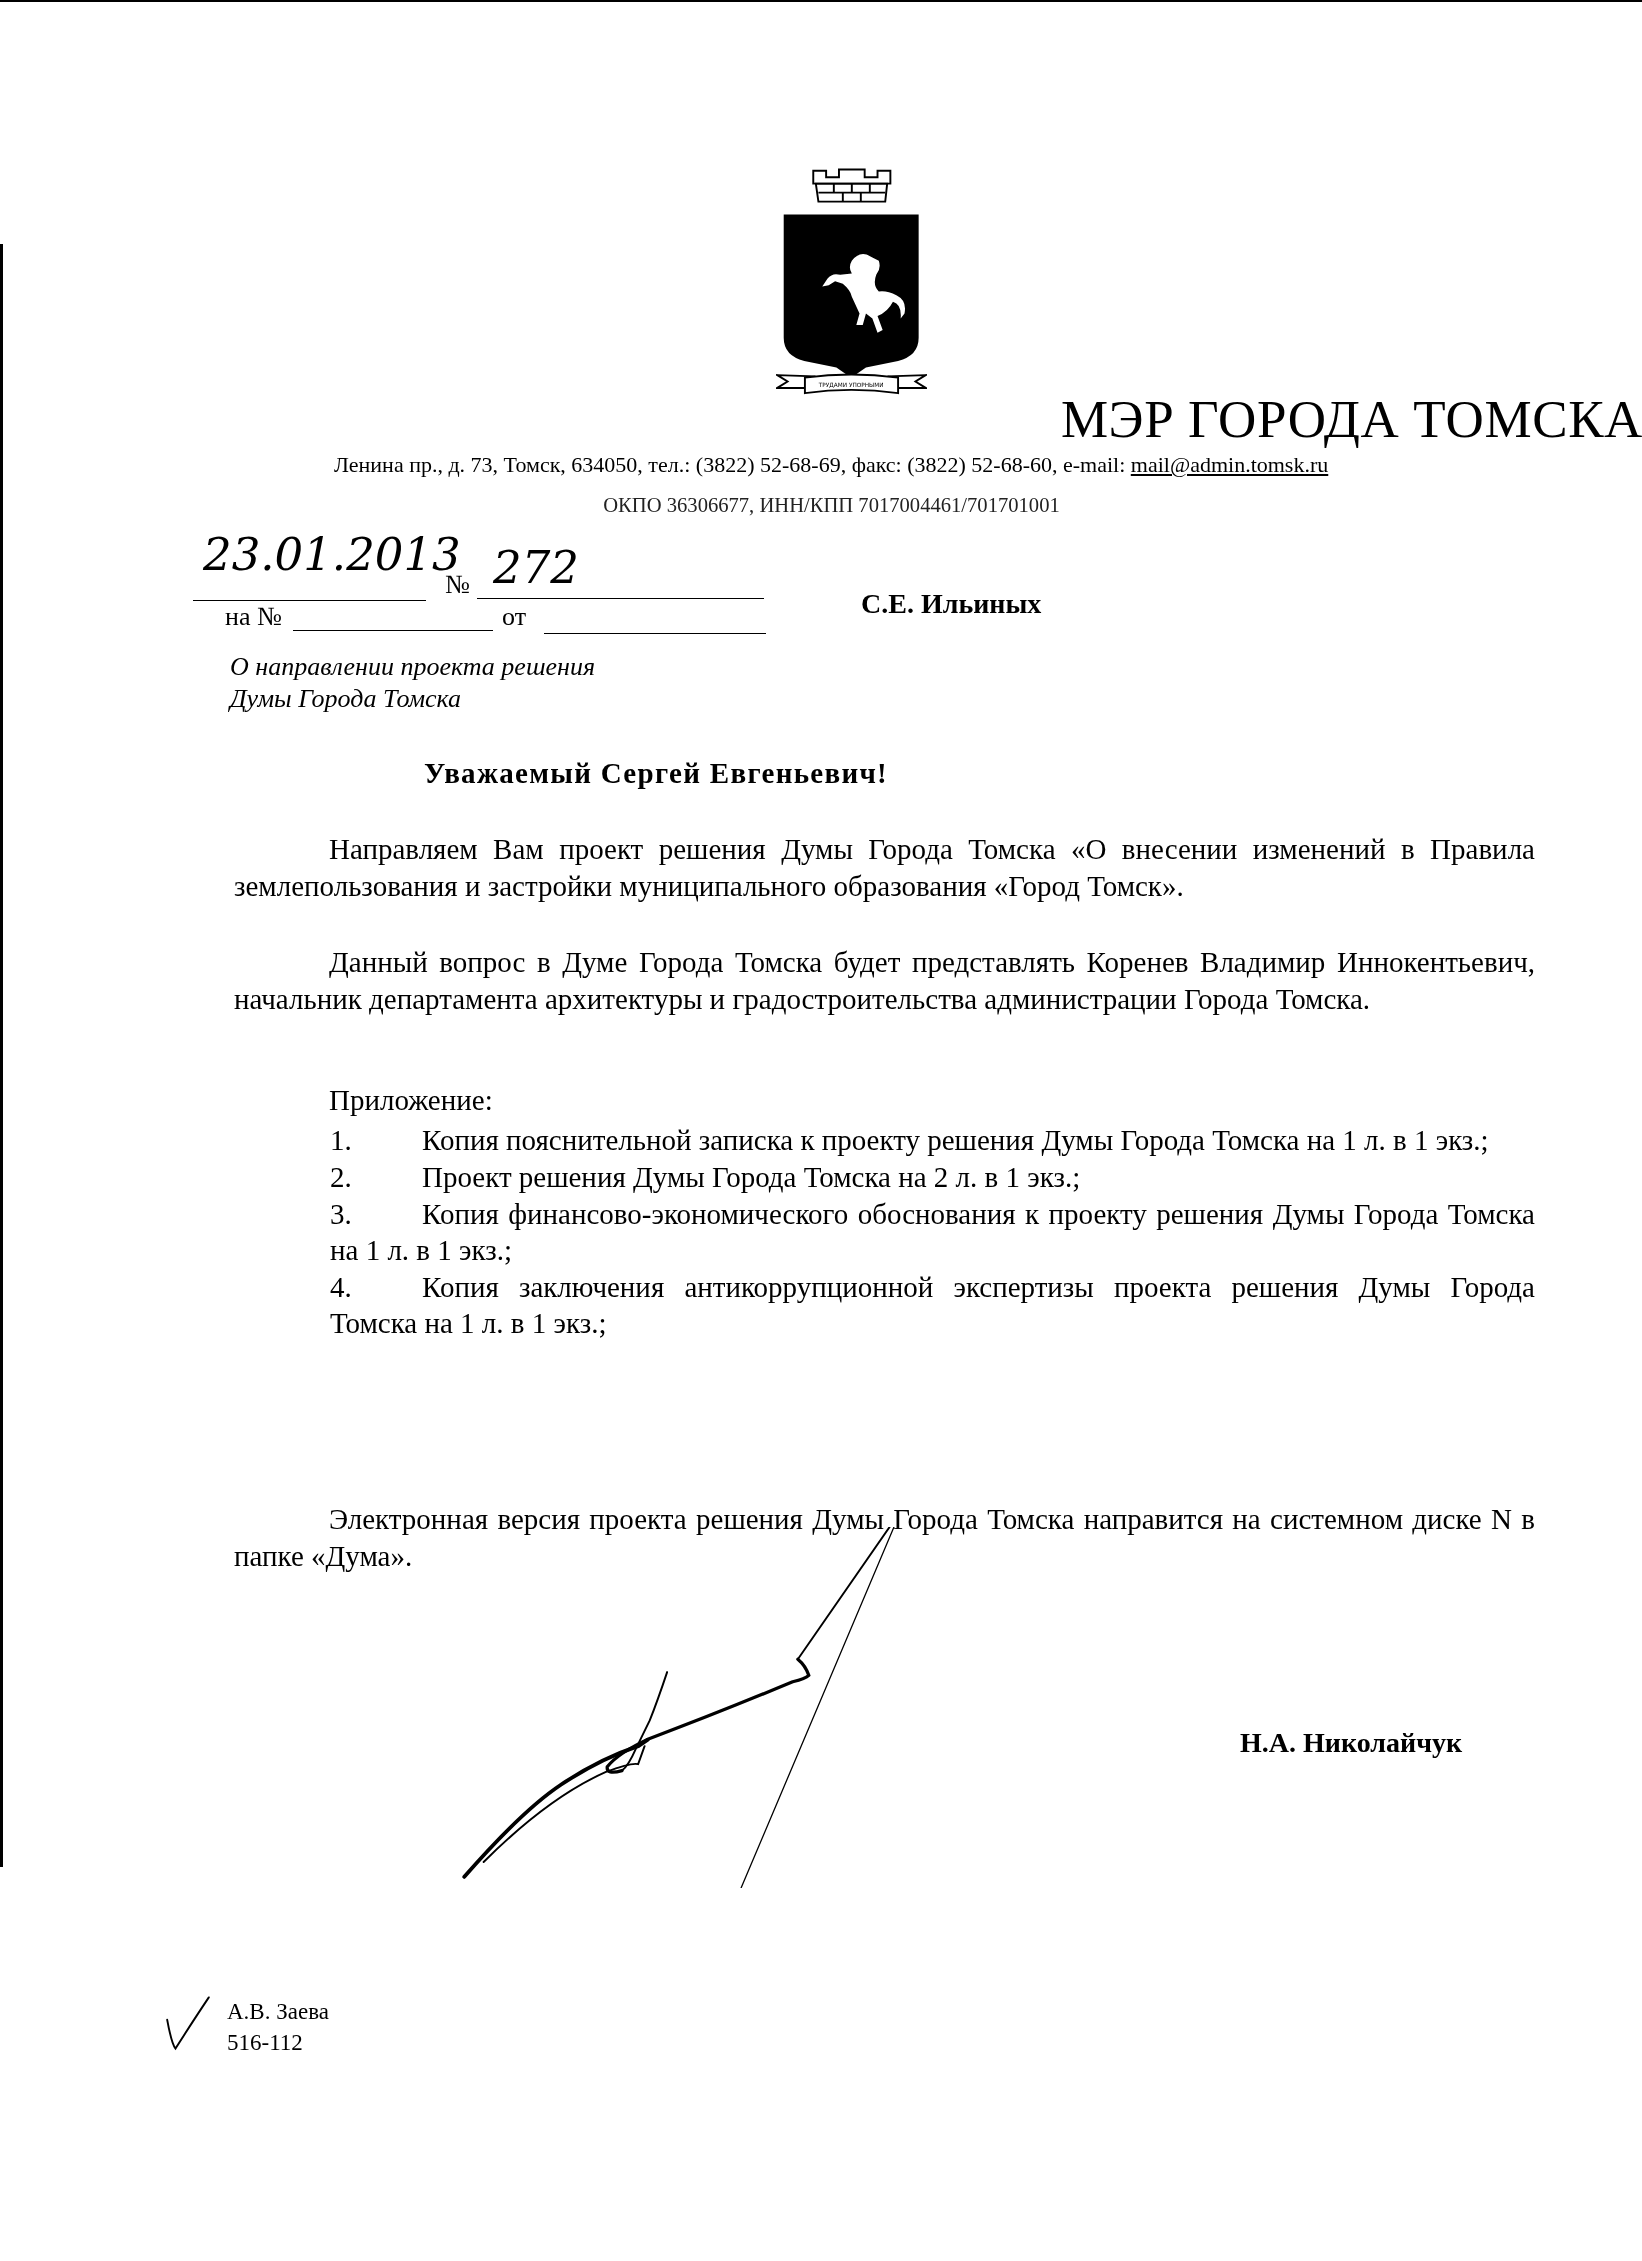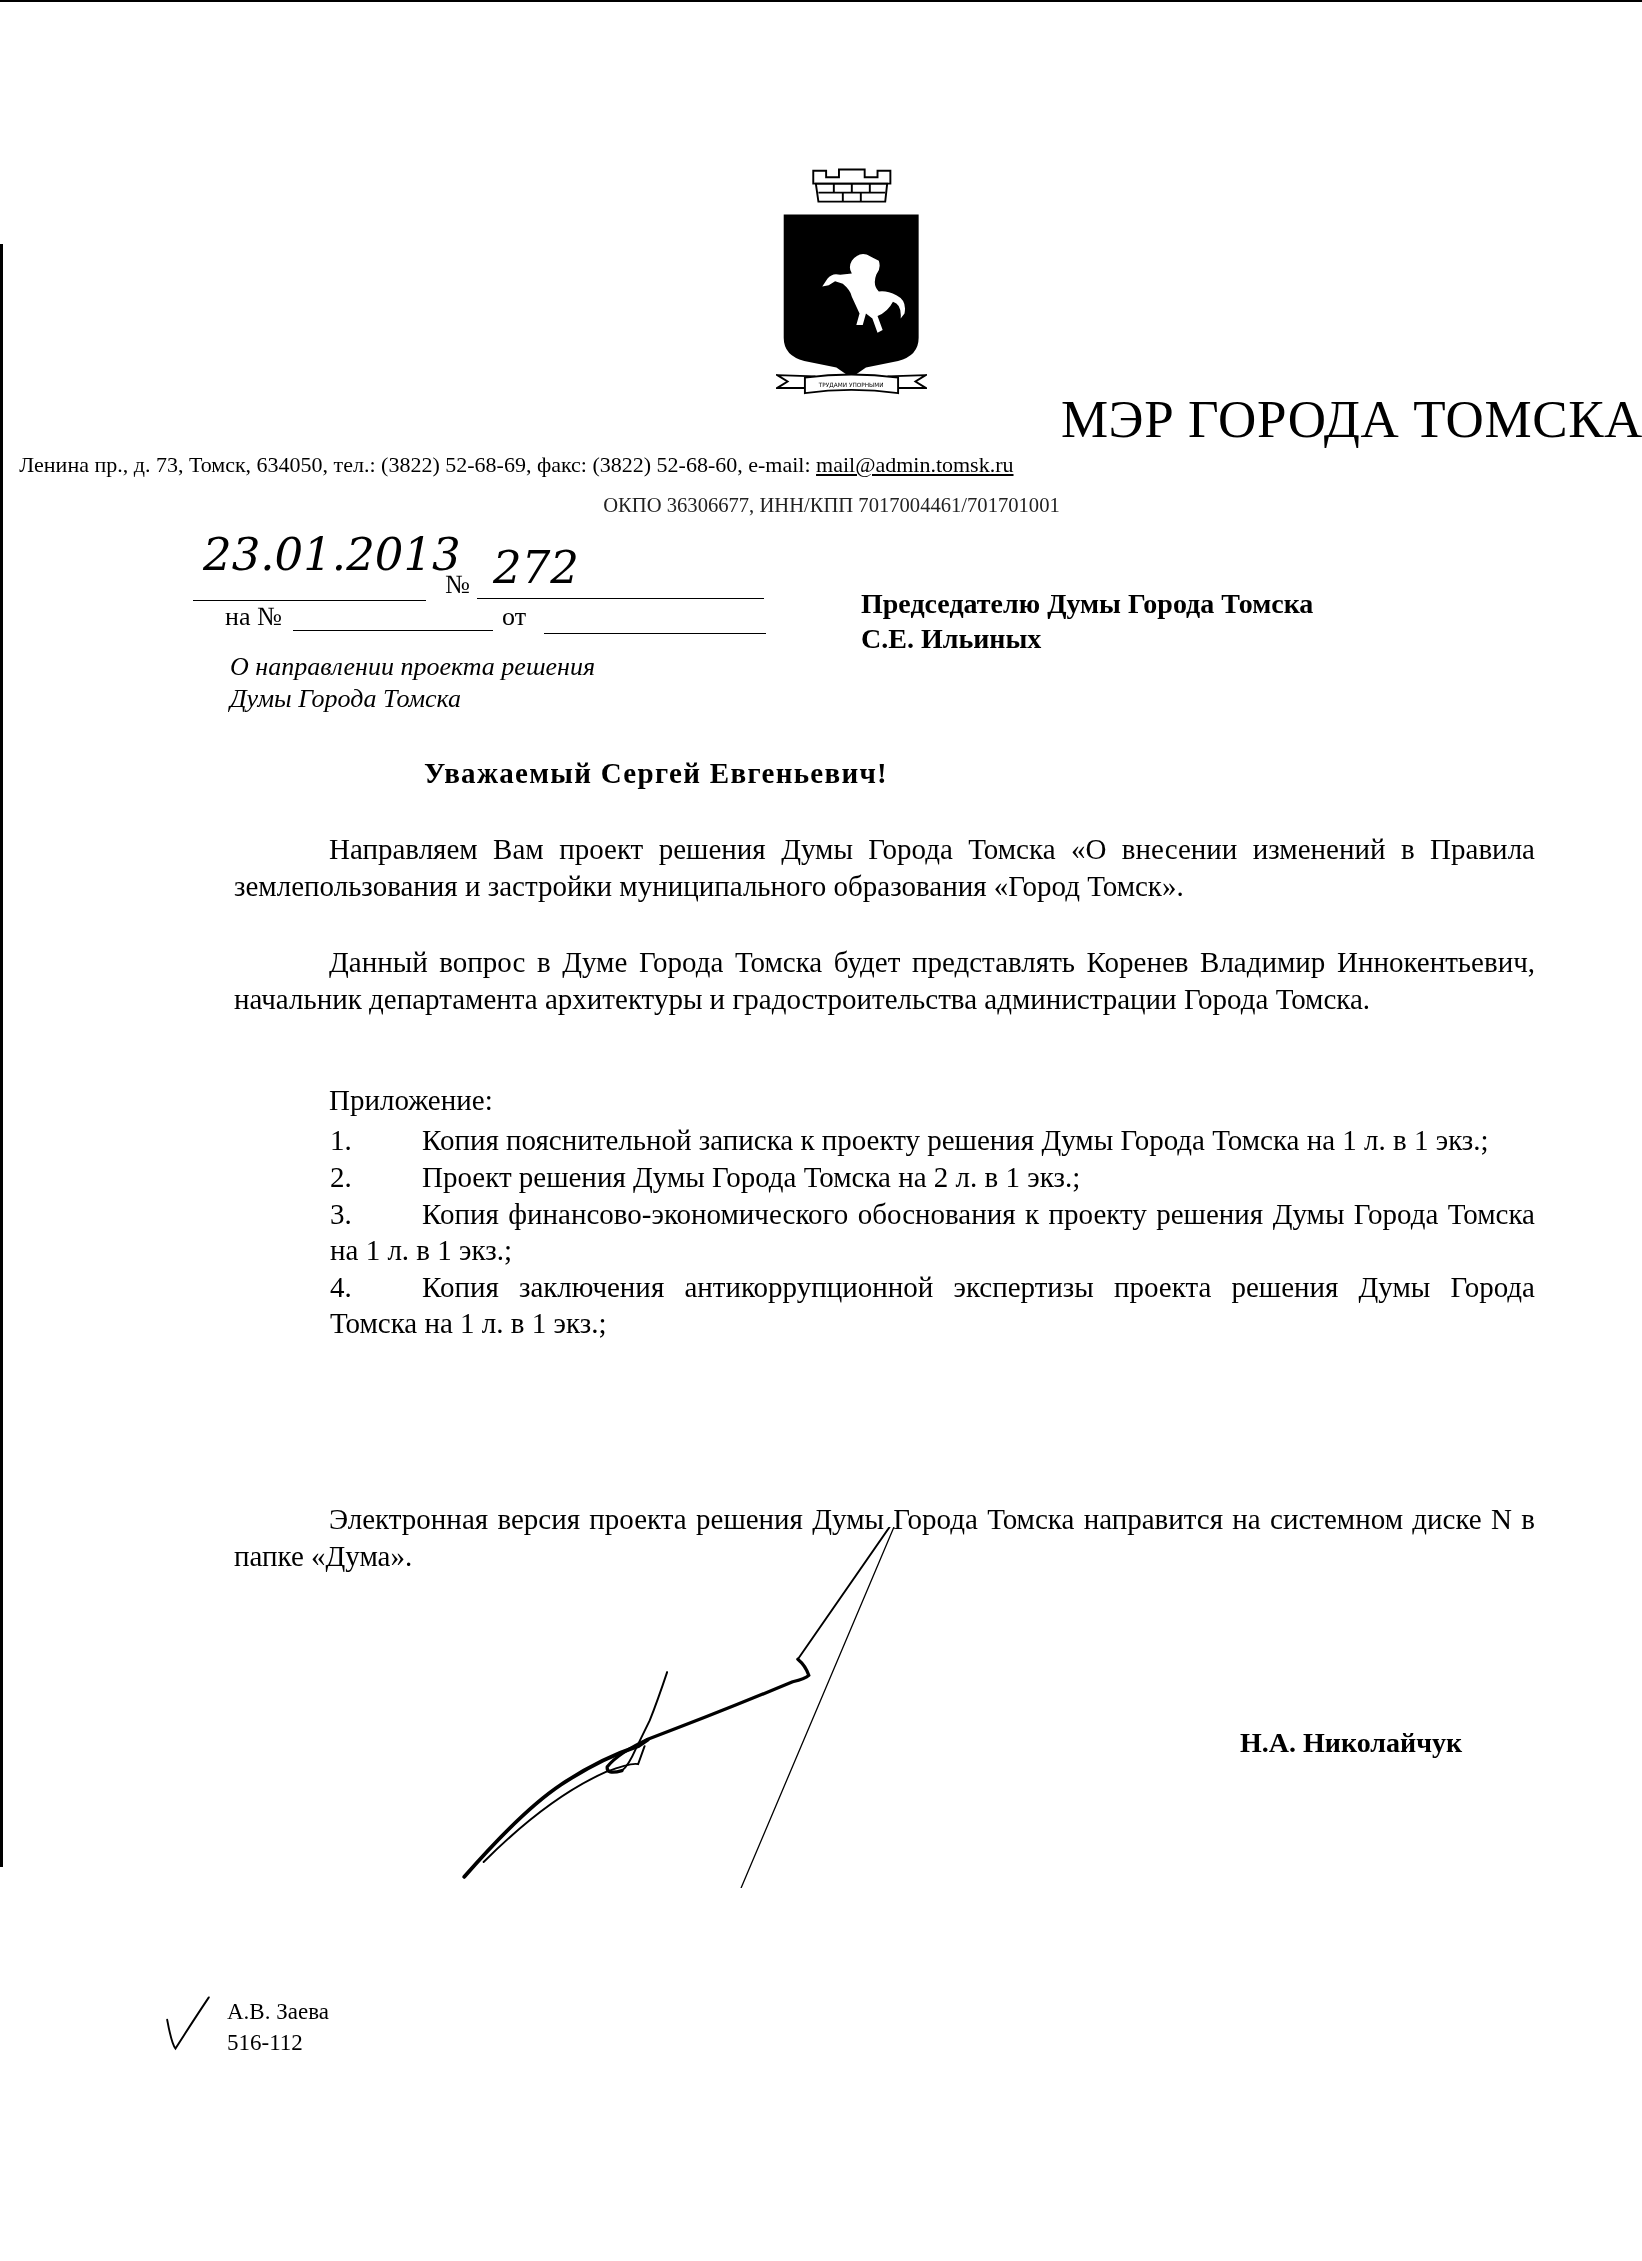--- a/index.html
+++ b/index.html
@@ -4,21 +4,21 @@
 <style>
   html, body { margin: 0; padding: 0; background: #ffffff; }
   body { width: 1643px; height: 2261px; position: relative; overflow: hidden; color: #000; font-family: "Liberation Serif", "DejaVu Serif", serif; }
   .abs { position: absolute; }
   .scan-top { left: 0; top: 0; width: 1643px; height: 1.9px; background: #000; }
   .scan-left { left: 0; top: 244px; width: 3.2px; height: 1623px; background: #000; }
 
   .emblem { left: 776px; top: 164px; width: 151px; height: 232px; }
 
   .title { left: 0; width: 1643px; top: 387px; text-align: right; font-size: 53px; letter-spacing: 0.6px; line-height: 64px; }
-  .address { left: 0; width: 1643px; top: 451px; text-align: left; font-size: 22px; line-height: 28px; padding-left: 19.3px; box-sizing: border-box; }
+  .address { left: 0; width: 1643px; top: 451px; text-align: center; font-size: 22px; line-height: 28px; padding-left: 19.3px; box-sizing: border-box; }
   .address .email { text-decoration: underline; }
   .okpo { left: 0; width: 1643px; top: 491px; text-align: center; font-size: 20.6px; line-height: 28px; color: #222; padding-left: 20px; box-sizing: border-box; }
 
   .hw { font-family: "DejaVu Serif", serif; font-style: italic; font-size: 45px; }
   .date-hw { left: 203px; top: 528px; }
   .date-line { left: 193px; top: 600px; width: 233px; border-top: 1.9px solid #000; }
   .num-label { left: 445px; top: 570px; font-size: 26px; }
   .num-hw { left: 493px; top: 541px; }
   .num-line { left: 477px; top: 598px; width: 287px; border-top: 1.9px solid #000; }
   .na-label { left: 225px; top: 602px; font-size: 26px; }
@@ -91,21 +91,20 @@
 <div class="abs na-line"></div>
 <div class="abs ot-label">от</div>
 <div class="abs ot-line"></div>
 
 <div class="abs subject">
   <div>О направлении проекта решения</div>
   <div>Думы Города Томска</div>
 </div>
 
 <div class="abs addressee">
-  <div>Председателю Думы Города Томска</div>
   <div>С.Е. Ильиных</div>
 </div>
 
 <div class="abs salutation">Уважаемый Сергей Евгеньевич!</div>
 
 <div class="abs para p1">Направляем Вам проект решения Думы Города Томска «О внесении изменений в Правила землепользования и застройки муниципального образования «Город Томск».</div>
 <div class="abs para p2">Данный вопрос в Думе Города Томска будет представлять Коренев Владимир Иннокентьевич, начальник департамента архитектуры и градостроительства администрации Города Томска.</div>
 
 <div class="abs att-title">Приложение:</div>
 <div class="abs att-list">

